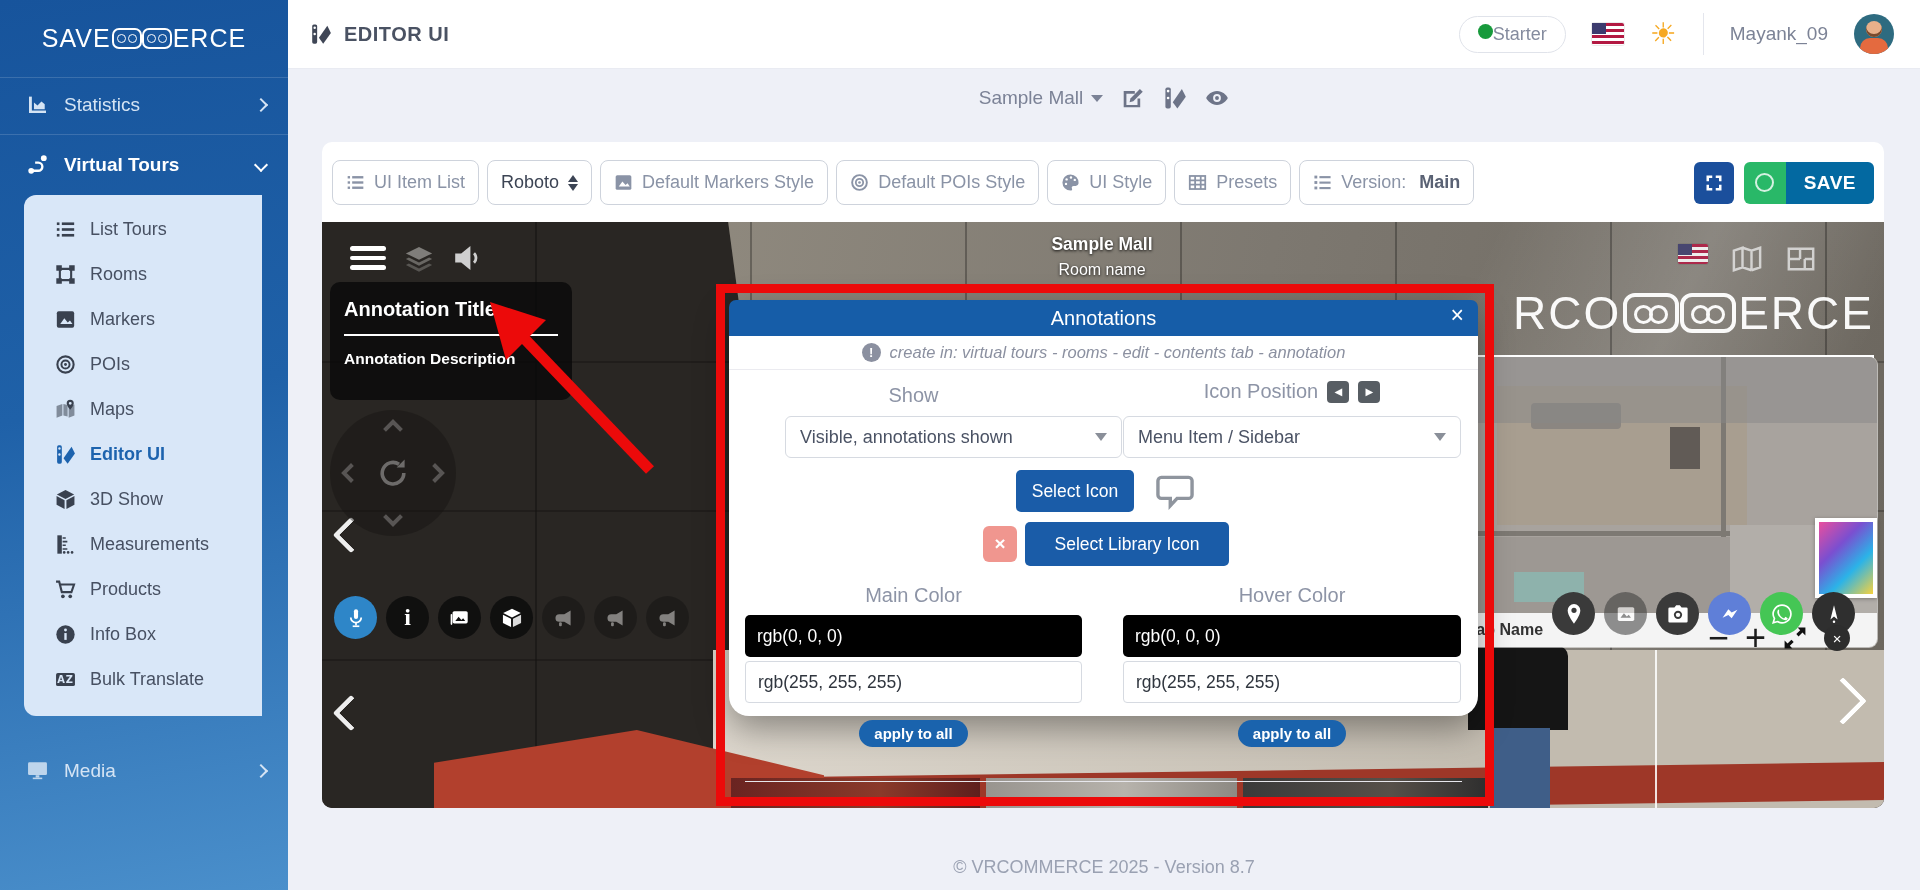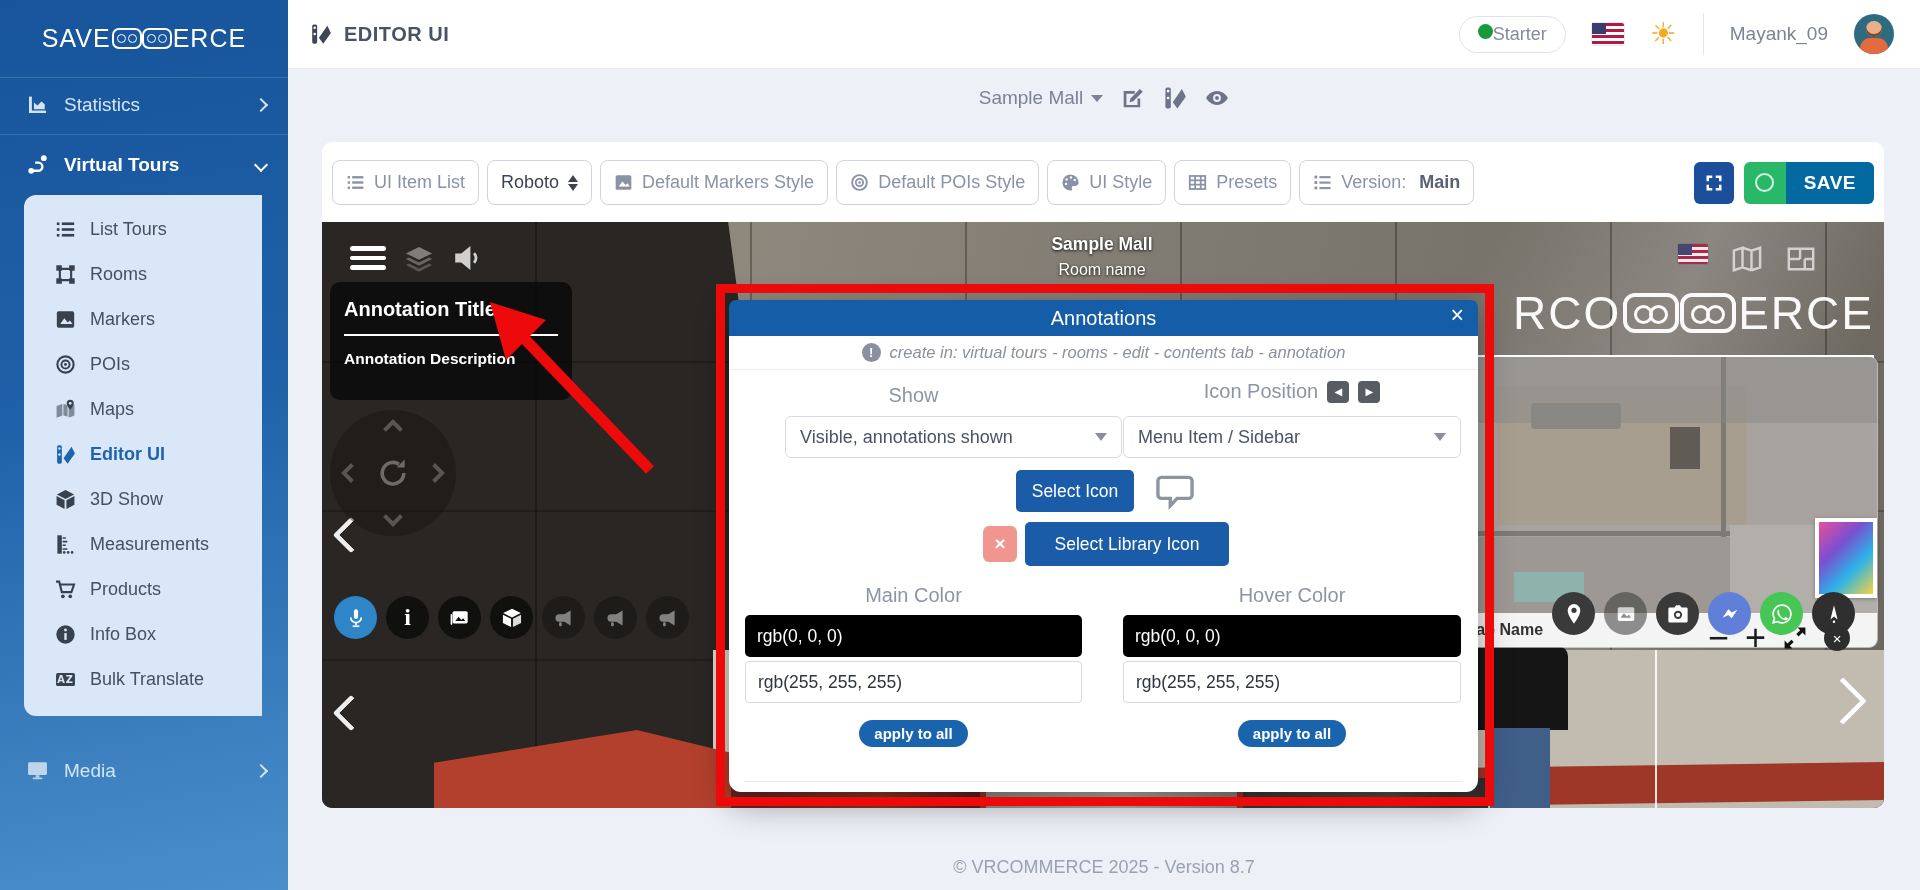--- a/index.html
+++ b/index.html
@@ -178,22 +178,22 @@
   .soc svg{ width:22px; height:22px; }
   .soc.faded{ opacity:.55; } .soc.msgr{ background:#5f7fd8; } .soc.wapp{ background:#45c655; }
   .zoom-row { position:absolute; top:398px; left:1386px; z-index:16; display:flex; align-items:center; gap:16px;
     color:#1c1c1c; }
   .zoom-row .zch{ font-size:36px; font-weight:500; line-height:1; cursor:pointer; }
   .zoom-row svg{ width:26px; height:26px; cursor:pointer; }
   .mini-close { width:26px; height:26px; border-radius:50%; background:#2d2d2d; color:#fff; font-size:15px;
     display:flex; align-items:center; justify-content:center; cursor:pointer; }
 
   
-  .modal { position:absolute; left:729px; top:300px; width:749px; height:492px; background:#fff;
-    border-radius:12px; z-index:50; box-shadow:0 12px 34px rgba(0,0,0,.38); }
+  .modal { position:absolute; left:729px; top:300px; width:749px; height:416px; background:#fff;
+    border-radius:20px; z-index:50; box-shadow:0 12px 34px rgba(0,0,0,.38); }
   .modal-head { height:36px; background:#165da8; border-radius:7px 7px 0 0; display:flex;
     align-items:center; justify-content:center; position:relative; }
   .modal-head .mtitle{ color:#fff; font-size:20px; }
   .modal-close{ position:absolute; right:14px; top:2px; color:#fff; font-size:23px; cursor:pointer; }
   .modal-hint { height:34px; display:flex; align-items:center; justify-content:center; gap:9px;
     border-bottom:1px solid #ebebf0; color:#8b90a0; }
   .hint-ico{ width:19px; height:19px; border-radius:50%; background:#8b90a0; color:#fff; font-size:13px;
     font-weight:bold; display:flex; align-items:center; justify-content:center; }
   .modal-hint .htxt{ font-style:italic; font-size:16.5px; }
   .m-label { position:absolute; text-align:center; font-size:20px; color:#8d94a6; }

